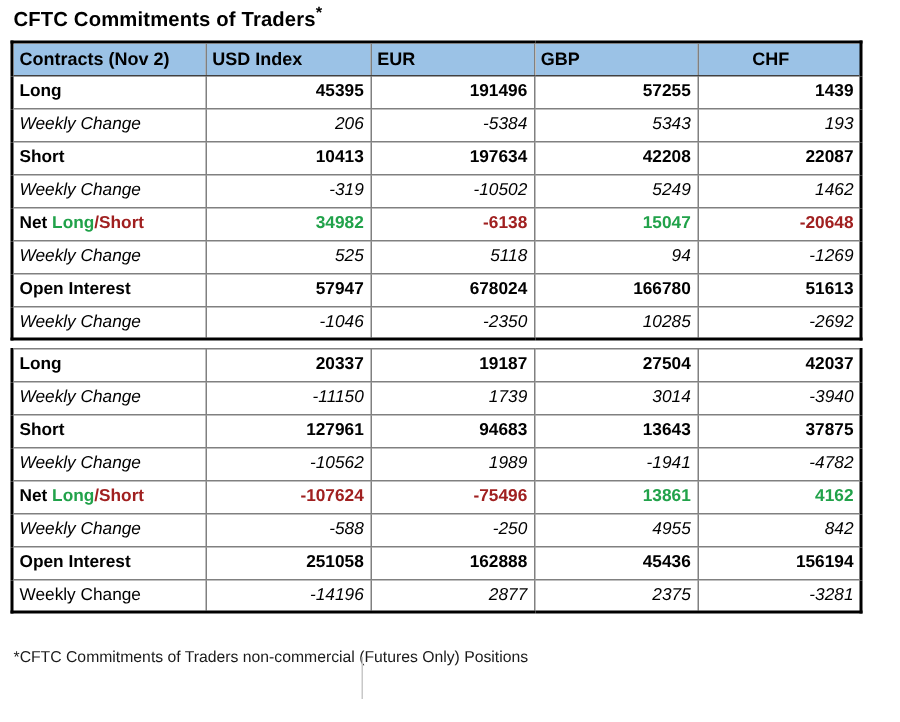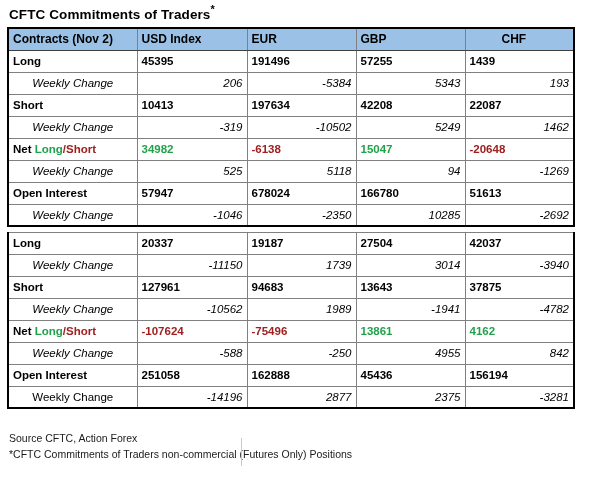--- a/index.html
+++ b/index.html
@@ -85,28 +85,28 @@
     background: #ffffff;
   }
 
   .lbl {
     font-weight: bold;
     text-align: left;
   }
   .lbl-wc {
     font-weight: normal;
     font-style: italic;
-    text-align: center;
+    text-align: left;
     padding-right: 6px;
   }
   .lbl-wc.plain { font-style: normal; }
 
   .val {
     font-weight: bold;
-    text-align: left;
+    text-align: right;
   }
   .val-wc {
     font-weight: normal;
     font-style: italic;
     text-align: right;
     padding-right: 5px;
     margin-left: 16px;
   }
 
   .pos { color: #21A24A; margin-top: 39px; }
@@ -285,19 +285,18 @@
         <td class="val-wc">-14196</td>
         <td class="val-wc">2877</td>
         <td class="val-wc">2375</td>
         <td class="val-wc last">-3281</td>
       </tr>
 
     </tbody>
   </table>
 
   <div class="footnotes">
-    <div>Source CFTC, Action Forex</div>
     <div>*CFTC Commitments of Traders non-commercial (Futures Only) Positions</div>
   </div>
 
   <div class="stray-caret"></div>
 
 </div>
 
 </body></html>

